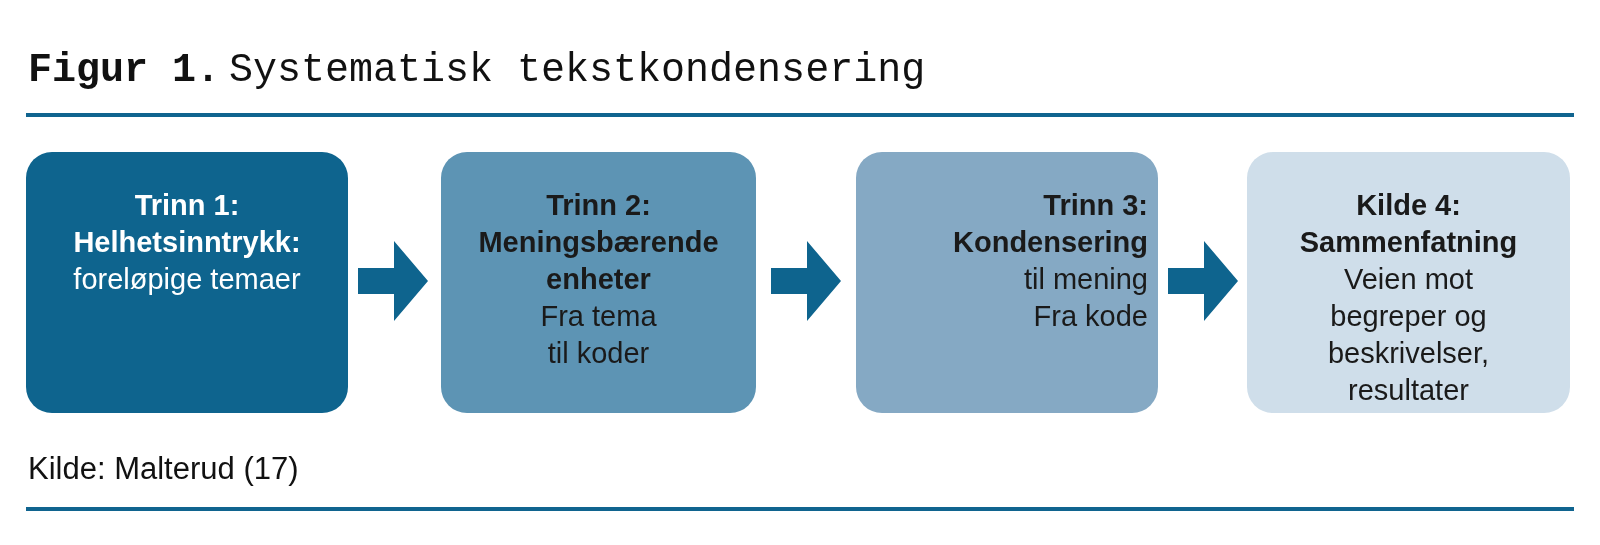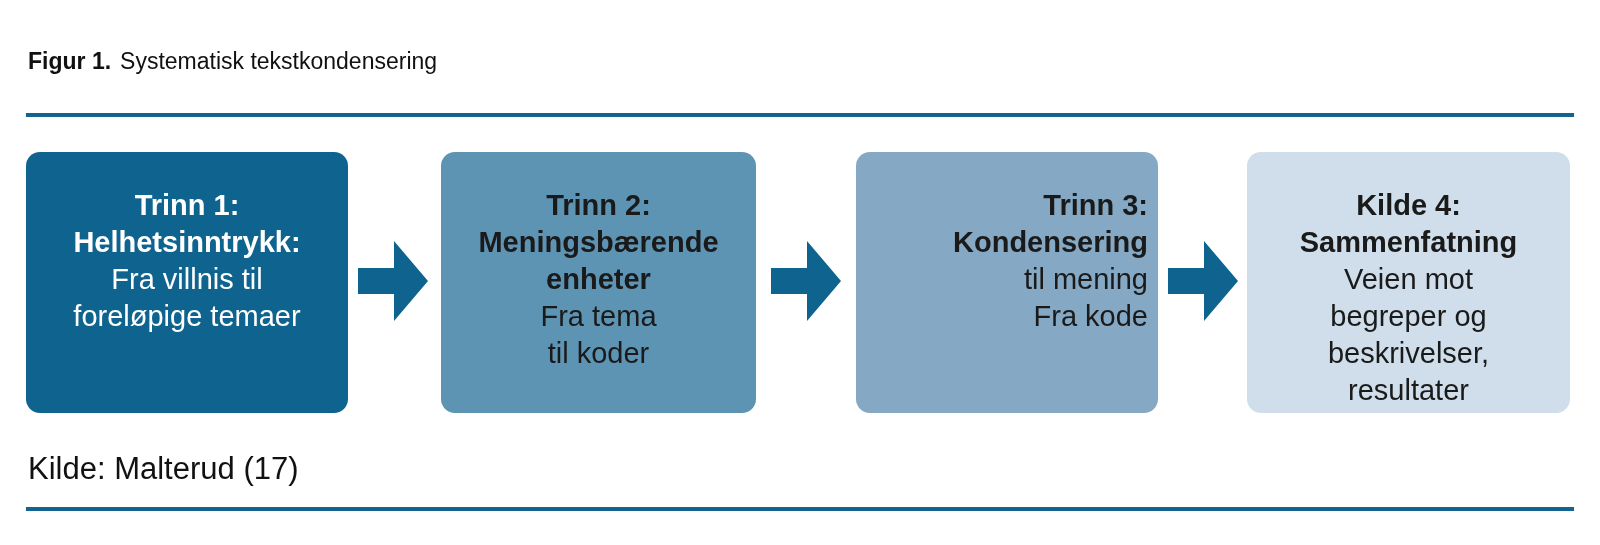--- a/index.html
+++ b/index.html
@@ -8,39 +8,40 @@
     width: 1600px;
     height: 545px;
     background: #ffffff;
     font-family: "Liberation Sans", sans-serif;
     overflow: hidden;
   }
   .figure-title {
     position: absolute;
     left: 28px;
     top: 48px;
-    font-size: 23px;
+    font-size: 40px;
     color: #111111;
     white-space: nowrap;
+    font-family: Liberation Mono, monospace;
   }
   .figure-title .label { font-weight: 700; }
   .figure-title .rest { margin-left: 9px; font-weight: 400; }
   .rule {
     position: absolute;
     left: 26px;
     width: 1548px;
     height: 4px;
   }
   .rule.top { top: 113px; }
   .rule.bottom { top: 507px; }
   .step {
     position: absolute;
     top: 152px;
     height: 261px;
-    border-radius: 14px;
+    border-radius: 26px;
     box-sizing: border-box;
     padding: 35px 10px 16px 10px;
     text-align: center;
     font-size: 29px;
     line-height: 37px;
     color: #1a1a1a;
   }
   .step1 { left: 26px;   width: 322px; color: #ffffff; }
   .step2 { left: 441px;  width: 315px; }
   .step3 { left: 856px;  width: 302px; text-align: right; }
@@ -74,21 +75,20 @@
   </div>
 
   <div class="rule top" style="background-color: rgb(16, 100, 143);"></div>
 
   <div class="step step1" style="background-color: rgb(14, 100, 142);">
     <div class="step-title">
         <div>Trinn 1:</div>
         <div>Helhetsinntrykk:</div>
       </div>
     <div class="step-body">
-        <div>Fra villnis til</div>
         <div>foreløpige temaer</div>
       </div>
   </div>
 
   <svg class="arrow arrow1" viewBox="0 0 70 88" xmlns="http://www.w3.org/2000/svg">
     <polygon points="0,31 36,31 36,4 70,44 36,84 36,57 0,57" style="fill: rgb(14, 100, 142);"></polygon>
   </svg>
 
   <div class="step step2" style="background-color: rgb(93, 148, 180);">
     <div class="step-title">

